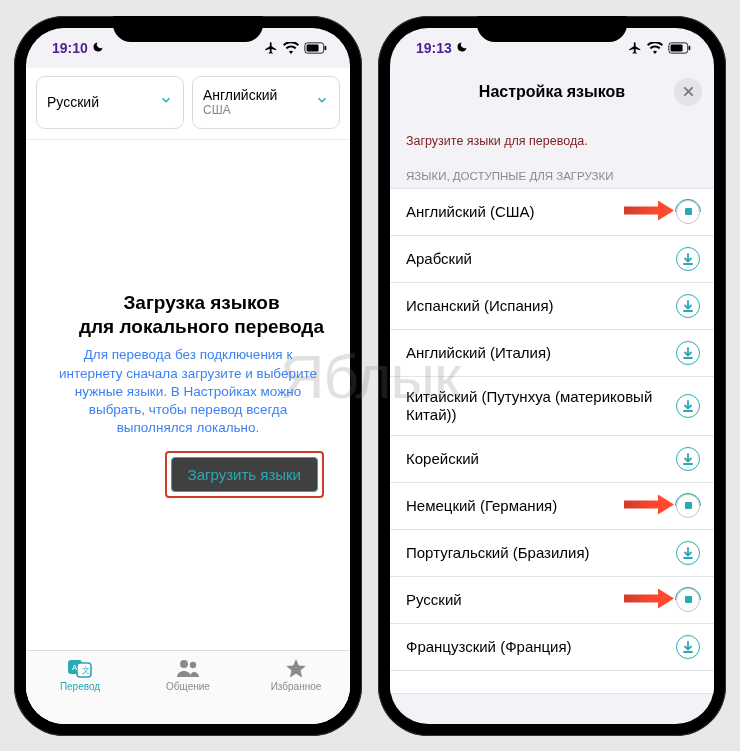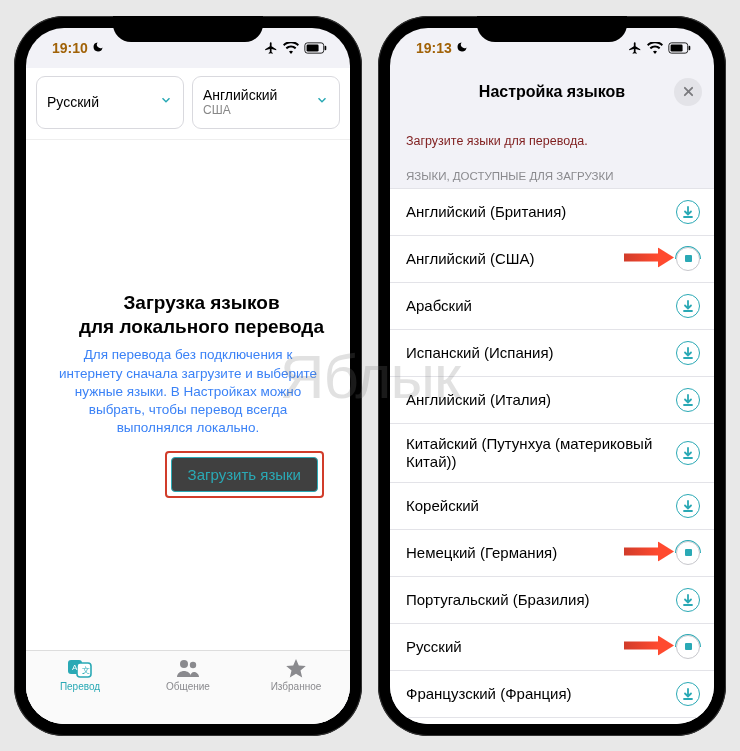--- a/index.html
+++ b/index.html
@@ -45,21 +45,21 @@
     z-index: 20;
   }
   .status-bar {
     height: 40px;
     display: flex;
     justify-content: space-between;
     align-items: center;
     padding: 0 22px 0 26px;
     font-size: 14px;
     font-weight: 600;
-    color: #a16207;
+    color: #4c1d95;
     flex-shrink: 0;
   }
   .status-left { display: flex; align-items: center; gap: 4px; }
   .status-right { display: flex; align-items: center; gap: 5px; }
   .status-right svg { display: block; }
 
   
   .screen1-content {
     flex: 1;
     background: #fff;
@@ -387,28 +387,20 @@
               <path stroke="#7a7a7e" stroke-width="2" stroke-linecap="round" d="M2 2l8 8M10 2l-8 8"></path>
             </svg>
         </span>
       </div>
     </div>
 
     <div class="sheet-body">
       <div class="section-hint">Загрузите языки для перевода.</div>
       <div class="section-header">ЯЗЫКИ, ДОСТУПНЫЕ ДЛЯ ЗАГРУЗКИ</div>
       <div class="lang-list" id="lang-list">
-          <div class="lang-row">
-            <span class="name">Английский (Британия)</span>
-            <span class="dl-icon">
-              <svg width="12" height="12" viewBox="0 0 12 12">
-                <path fill="none" stroke="#2aa9b5" stroke-width="1.8" stroke-linecap="round" d="M6 1v7M3 5.5L6 8.5 9 5.5M2 11h8"></path>
-              </svg>
-            </span>
-          </div>
           <div class="lang-row">
             <span class="name">Английский (США)</span>
             <span class="arrow-annot"><svg width="50" height="20" viewBox="0 0 50 20">
                 <defs>
                   <linearGradient id="ga" x1="0" x2="1">
                     <stop offset="0" stop-color="#d13c2a"></stop>
                     <stop offset="1" stop-color="#ff4a2f"></stop>
                   </linearGradient>
                 </defs>
                 <rect x="0" y="6" width="34" height="8" fill="url(#ga)"></rect>

